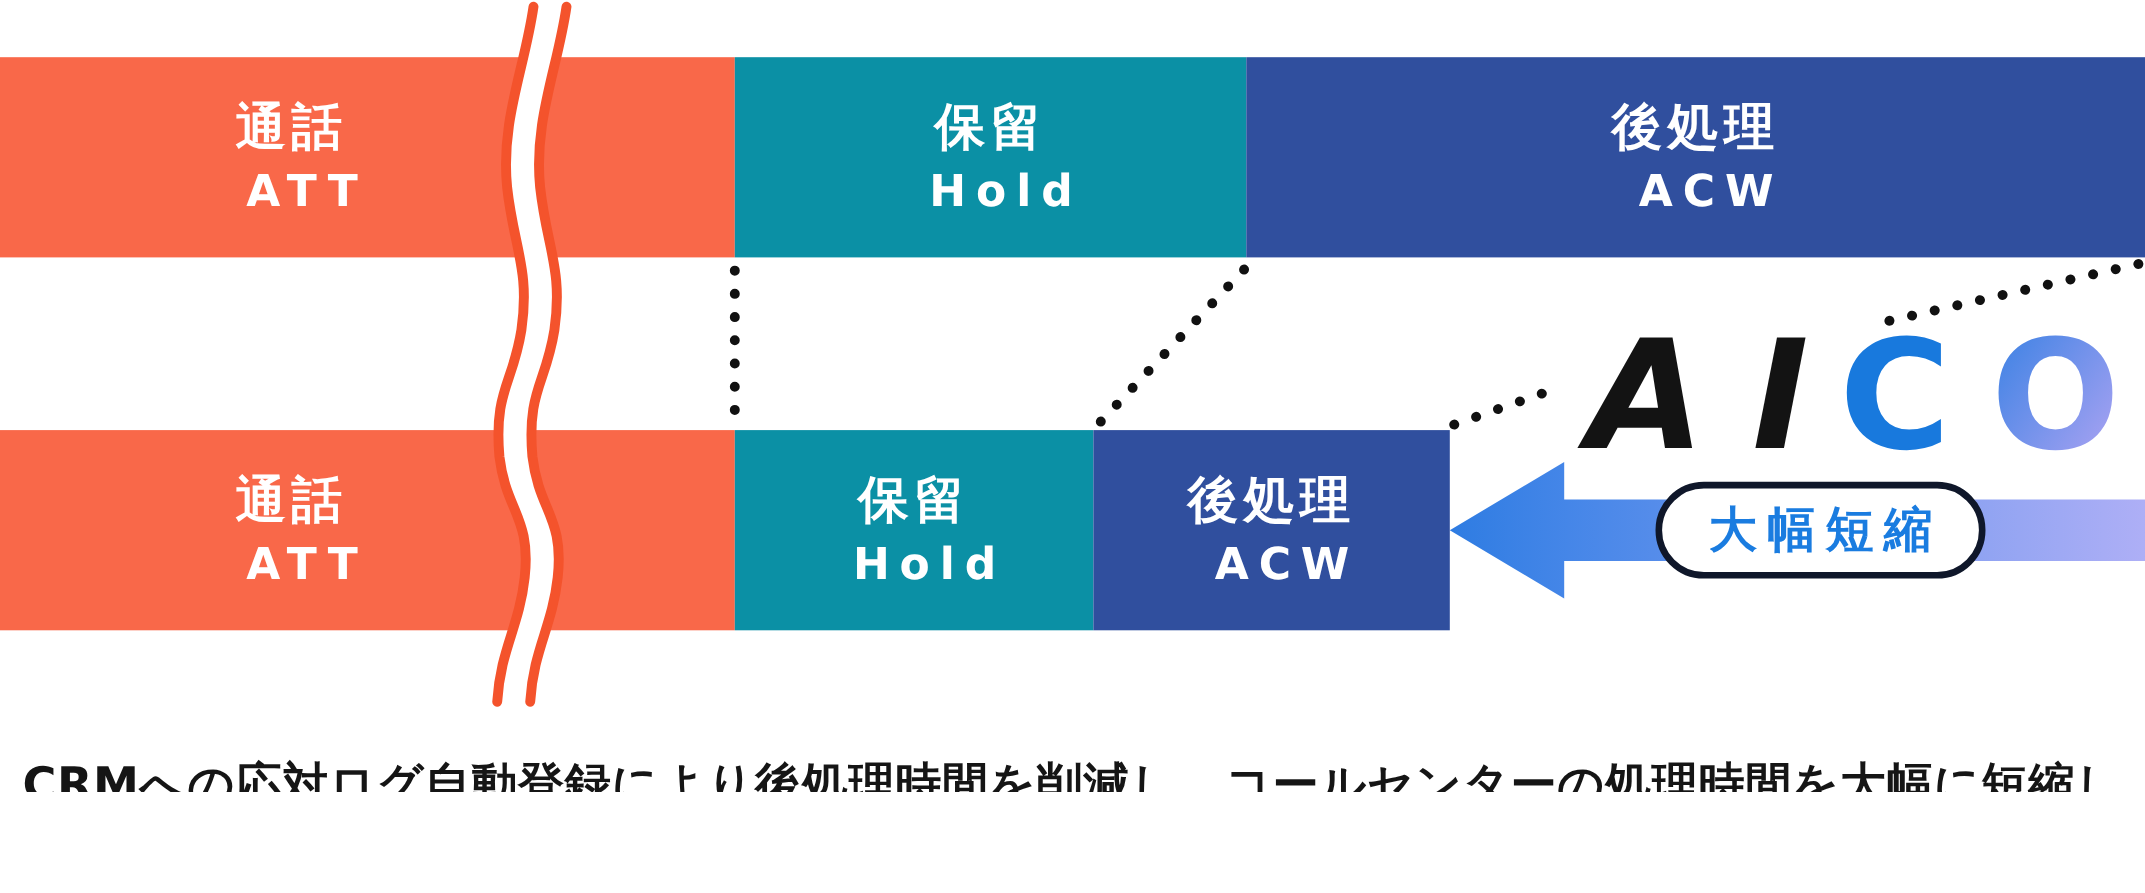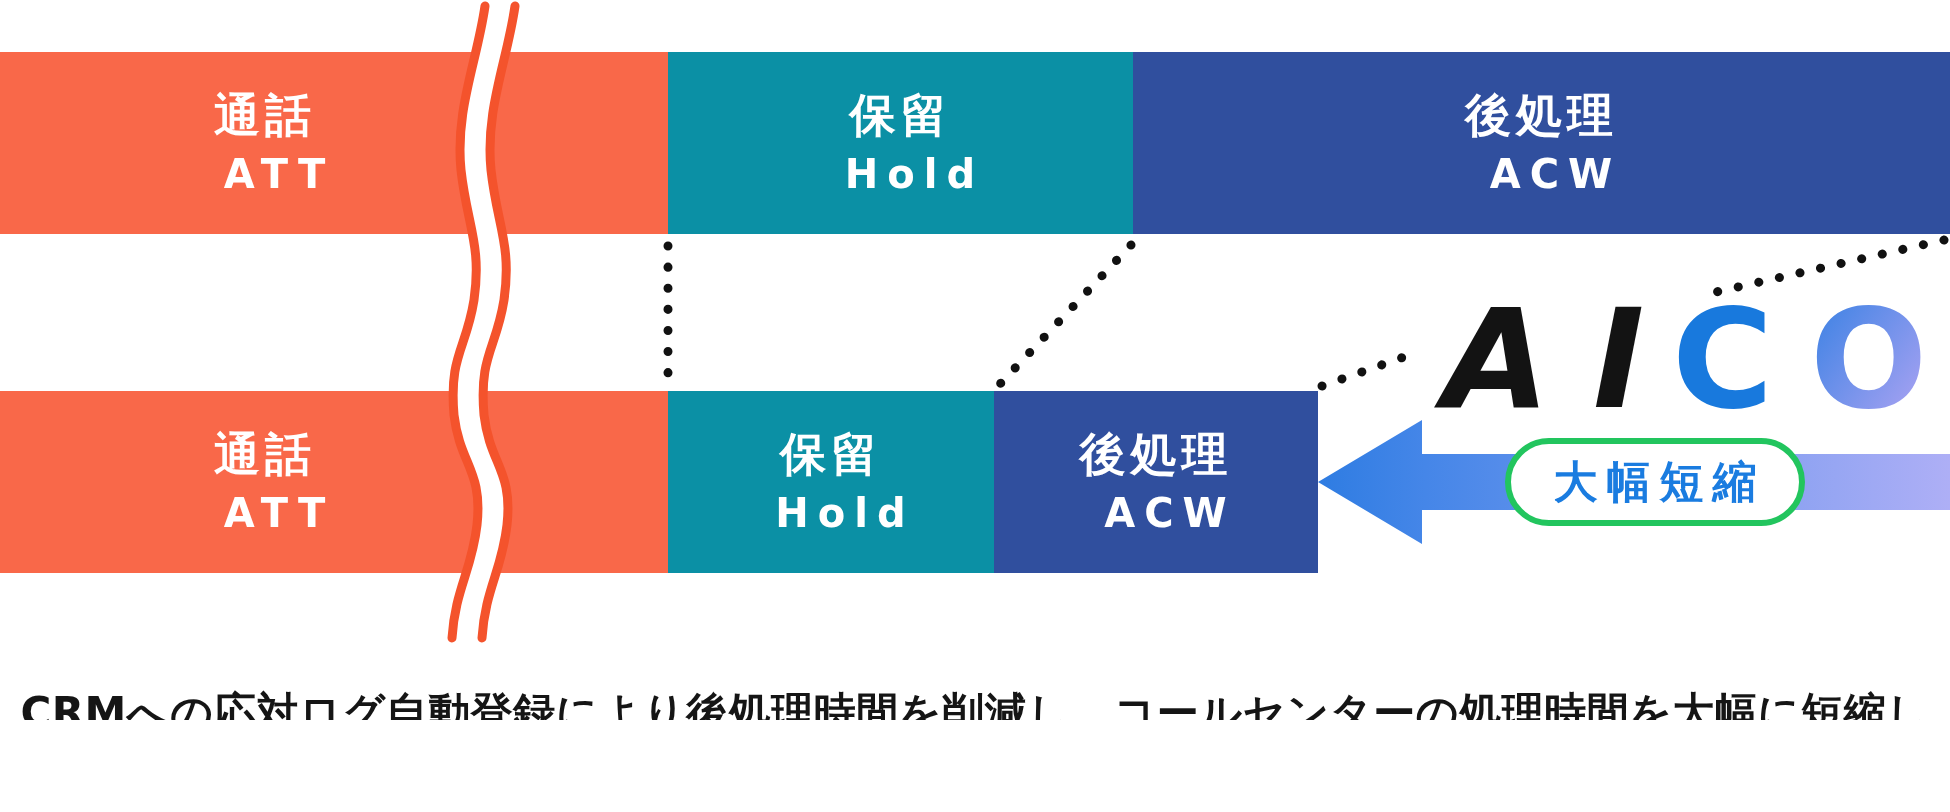--- a/index.html
+++ b/index.html
@@ -16,21 +16,21 @@
   .b-hold{left:668px;width:326px;background:#0B90A5;}
   .b-acw{left:994px;width:324px;background:#304F9E;}
   .att-label-box{position:absolute;left:0;top:0;width:530px;height:100%;
                  display:flex;align-items:center;justify-content:center;}
   .seg-label{display:flex;flex-direction:column;align-items:center;gap:16px;
              color:#ffffff;font-weight:bold;line-height:1;}
   .seg-label .jp{font-size:46px;letter-spacing:5px;}
   .seg-label .en{font-size:40px;letter-spacing:9px;margin-left:28px;}
   .overlay{position:absolute;left:0;top:0;width:1950px;height:812px;pointer-events:none;}
   .badge{position:absolute;left:1505px;top:438px;width:300px;height:88px;
-         background:#ffffff;border:6px solid #22c55e;border-radius:50px;
+         background:#ffffff;border:6px solid #0f172a;border-radius:50px;
          display:flex;align-items:center;justify-content:center;box-sizing:border-box;}
   .badge-text{color:#1A7CE0;font-weight:bold;font-size:44px;letter-spacing:9px;
               text-indent:9px;line-height:1;}
   .caption{position:absolute;left:0;top:678px;width:1950px;text-align:center;
            color:#151515;font-weight:bold;font-size:42px;line-height:69px;letter-spacing:0.5px;}
 </style>
 </head>
 <body>
 
 <div class="stage">

